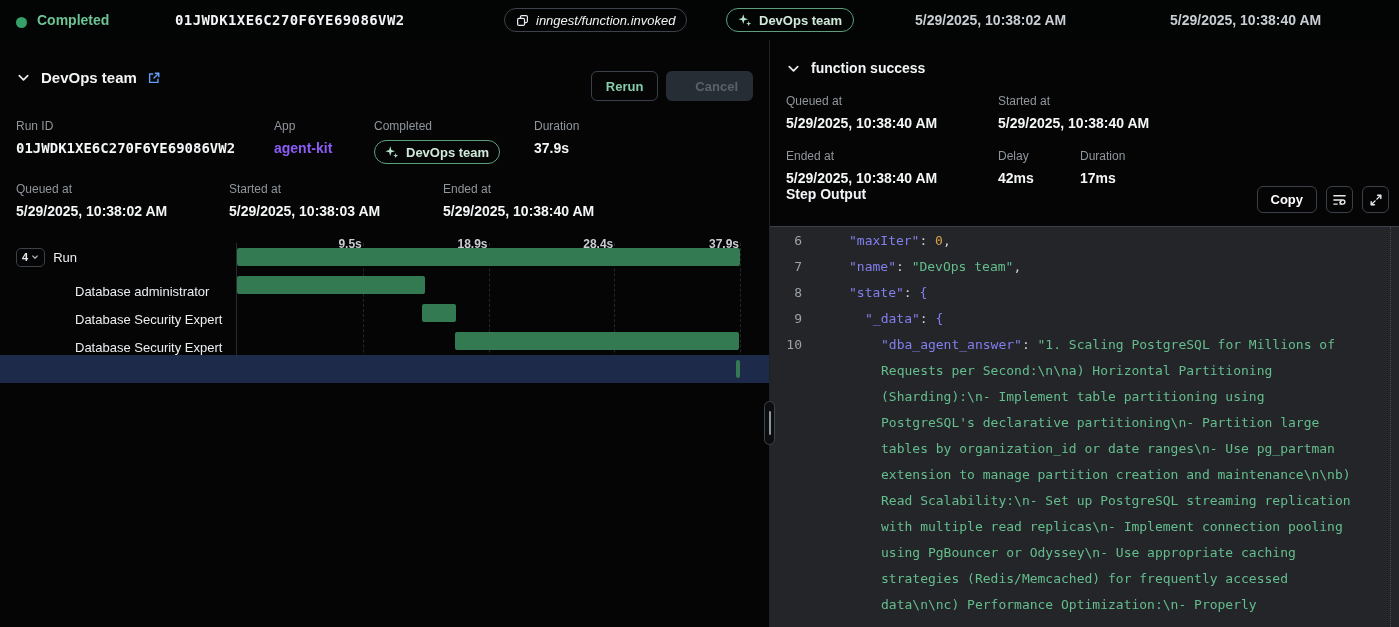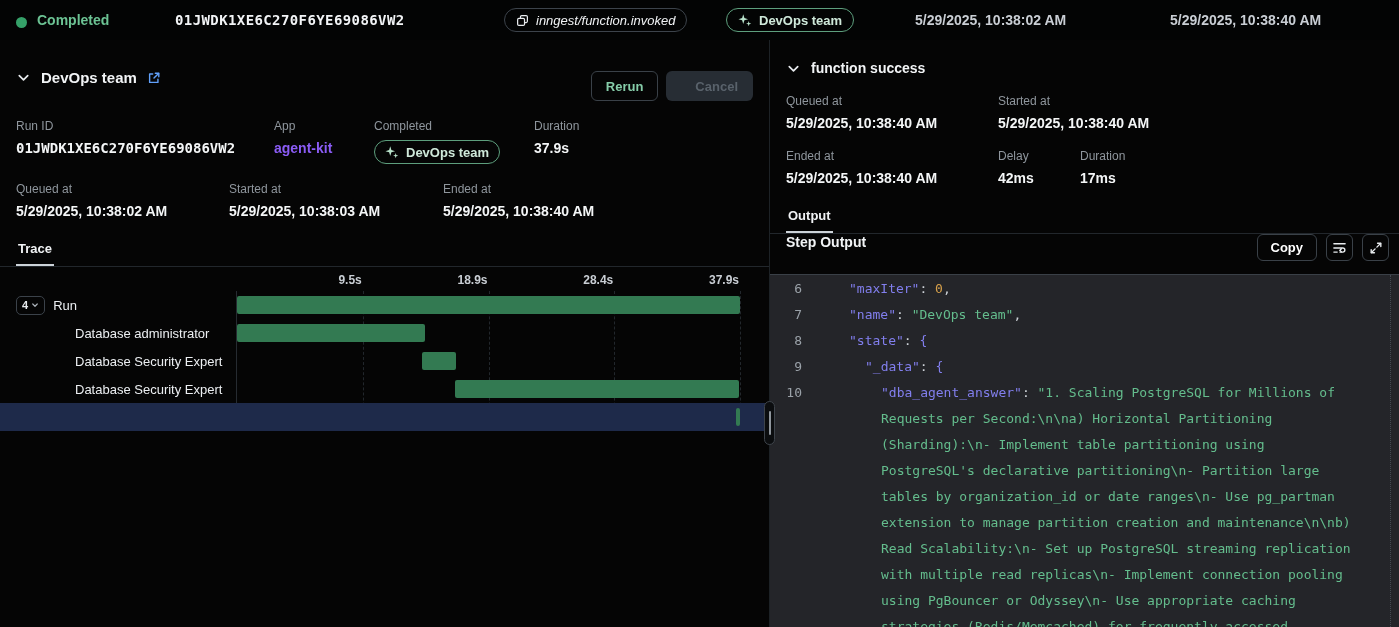--- a/index.html
+++ b/index.html
@@ -47,29 +47,29 @@
     border:1px solid #5d9f7d; border-radius:13px; color:#cfe9da; font-size:13px; font-weight:600; width:max-content; }
 
   
   .tabs { margin-top:16px; border-bottom:1px solid #22272c; padding:0 16px; }
   .tab { display:inline-block; padding:6px 2px 8px; border-bottom:2px solid #ccd2d8;
     font-size:13px; font-weight:600; color:#f0f2f4; cursor:pointer; }
 
   
   .trace { margin-top:2px; position:relative; }
   .trace-axis { position:relative; height:22px; margin-left:237px; margin-right:29px; }
-  .tick { position:absolute; top:4px; transform:translateX(-100%); font-size:12px; font-weight:600; color:#c9ced4; padding-right:1px; }
+  .tick { position:absolute; top:16px; transform:translateX(-100%); font-size:12px; font-weight:600; color:#c9ced4; padding-right:1px; }
   .trace-body { position:relative; }
   .gridlines { position:absolute; left:237px; right:29px; top:0; bottom:0; pointer-events:none; }
   .gridline { position:absolute; top:0; bottom:0; border-left:1px dashed #22272c; }
   .trace-row { position:relative; height:28px; display:flex; align-items:center; cursor:pointer; }
   .trace-row.selected { background:#1e2a4a; }
   .row-label { width:237px; flex:none; height:100%; display:flex; align-items:center; gap:8px;
     padding-left:16px; font-size:13px; color:#eceff2; border-right:1px solid #262b31; white-space:nowrap; overflow:hidden; }
-  .row-label.ind1 { padding-left:75px; }
+  .row-label.ind1 { padding-left:75px;align-items:flex-end; }
   .count-badge { display:inline-flex; align-items:center; gap:3px; border:1px solid #3b424a; border-radius:5px;
     height:19px; padding:0 5px; font-size:11px; font-weight:700; color:#e8ebee; cursor:pointer; }
   .row-track { position:absolute; left:237px; right:29px; top:0; bottom:0; }
   .bar { position:absolute; top:5px; height:18px; background:#337a52; border-radius:2px; min-width:3px; }
 
   
   .step-head { height:40px; display:flex; padding:0 10px 0 16px; }
   .step-title { font-size:14px; font-weight:600; flex:1; }
   .copy-btn { height:27px; border:1px solid #3a4148; border-radius:6px; padding:0 13px; font-size:13px;
     font-weight:600; color:#ffffff; background:transparent; cursor:pointer; font-family:"Liberation Sans",sans-serif; }
@@ -183,23 +183,20 @@
       <div class="field w5">
         <span class="lab">Started at</span>
         <span class="val">5/29/2025, 10:38:03 AM</span>
       </div>
       <div class="field">
         <span class="lab">Ended at</span>
         <span class="val">5/29/2025, 10:38:40 AM</span>
       </div>
     </div>
 
-    <div class="tabs">
-      <span class="tab">Trace</span>
-    </div>
 
     <div class="trace">
       <div class="trace-axis">
           <span class="tick" style="left: 25%;">9.5s</span>
           <span class="tick" style="left: 50%;">18.9s</span>
           <span class="tick" style="left: 75%;">28.4s</span>
           <span class="tick" style="left: 100%;">37.9s</span>
         </div>
       <div class="trace-body">
         <div class="gridlines">
@@ -286,23 +283,20 @@
       <div class="field w7">
         <span class="lab">Delay</span>
         <span class="val">42ms</span>
       </div>
       <div class="field">
         <span class="lab">Duration</span>
         <span class="val">17ms</span>
       </div>
     </div>
 
-    <div class="tabs">
-      <span class="tab">Output</span>
-    </div>
 
     <div class="step-head">
       <span class="step-title">Step Output</span>
       <button class="copy-btn">Copy</button>
       <span class="icon-btn">
         <svg width="15" height="15" viewBox="0 0 16 16" fill="none" stroke="#e8ebee" stroke-width="1.5" stroke-linecap="round" stroke-linejoin="round">
           <path d="M2 4 H14"></path>
             <path d="M2 8.5 H11.5 a2.2 2.2 0 0 1 0 4.4 H8.5"></path>
             <path d="M10 11 L8.3 12.9 L10 14.3" transform="translate(0,-1.7)"></path>
             <path d="M2 12.9 H5.5"></path>

